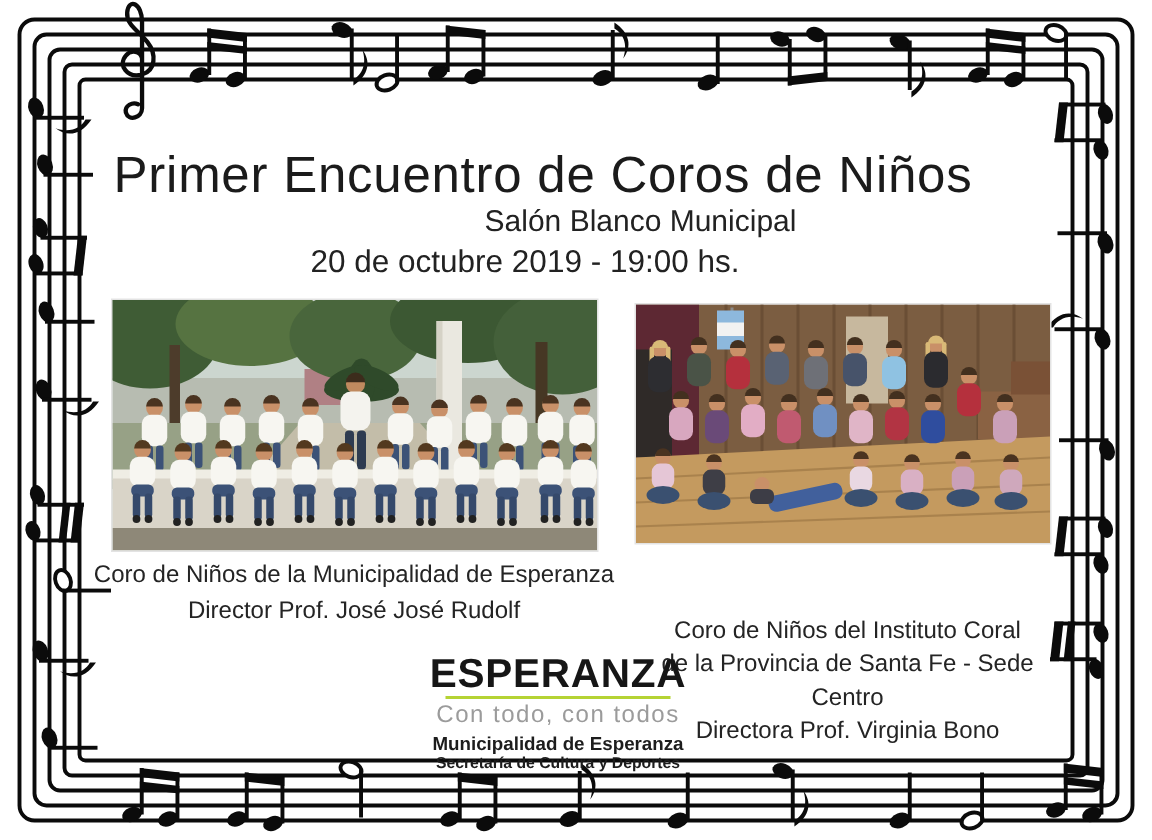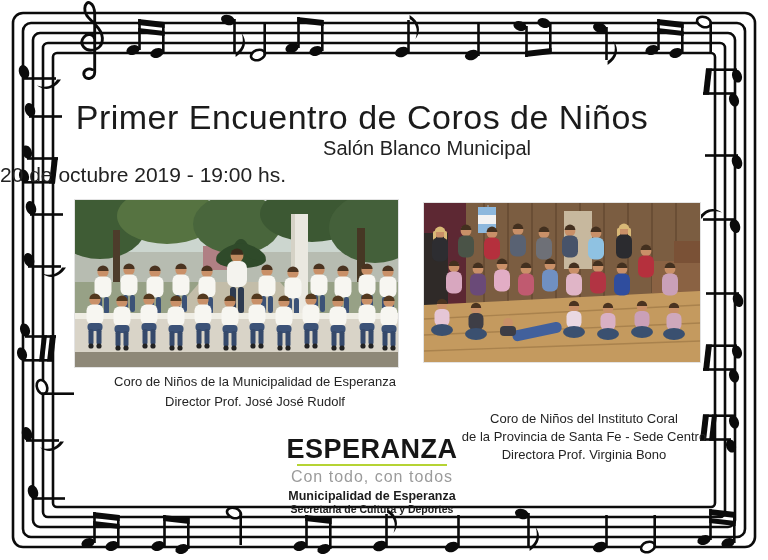--- a/index.html
+++ b/index.html
@@ -11,27 +11,27 @@
   .title{
     position:absolute;top:84px;left:0;width:696px;margin:14px;
     text-align:center;font-size:34px;font-weight:500;letter-spacing:.5px;color:#1b1b1b;
   }
   .venue{
     position:absolute;top:137px;left:0;width:768px;
     text-align:center;font-size:20px;color:#222;padding-left:43px;
   }
   .datetime{
     position:absolute;top:163px;left:0;width:700px;
-    font-size:21px;color:#222;
+    text-align:center;font-size:21px;color:#222;
   }
   figure.photo{margin:0;position:absolute;box-shadow:0 0 0 1px #e3e3e3;}
   .photo-left{top:200px;left:75px;width:323px;height:167px;}
   .photo-right{top:203px;left:424px;width:276px;height:159px;}
   figure.photo svg{display:block;width:100%;height:100%;}
-  .caption{position:absolute;text-align:center;font-size:13px;color:#242424;padding-left:19px;}
+  .caption{position:absolute;text-align:center;font-size:16px;color:#242424;}
   .caption-left{top:372px;left:56px;width:360px;line-height:1.5;}
   .caption-right{top:366px;left:420px;width:290px;line-height:1.4;margin-top:44px;}
   .logo{
     position:absolute;top:435px;left:0;width:768px;text-align:center;
     transform:translateX(-12px);
   }
   .wordmark{font-size:27px;font-weight:900;letter-spacing:.5px;color:#161616;line-height:1.05;}
   .logo-underline{width:150px;height:2px;background:#b5d334;margin:1px auto 2px auto;}
   .tagline{font-size:16px;color:#9b9b9b;letter-spacing:1px;line-height:1.1;}
   .org{font-size:12.5px;font-weight:bold;color:#1d1d1d;margin-top:3px;line-height:1.15;}

